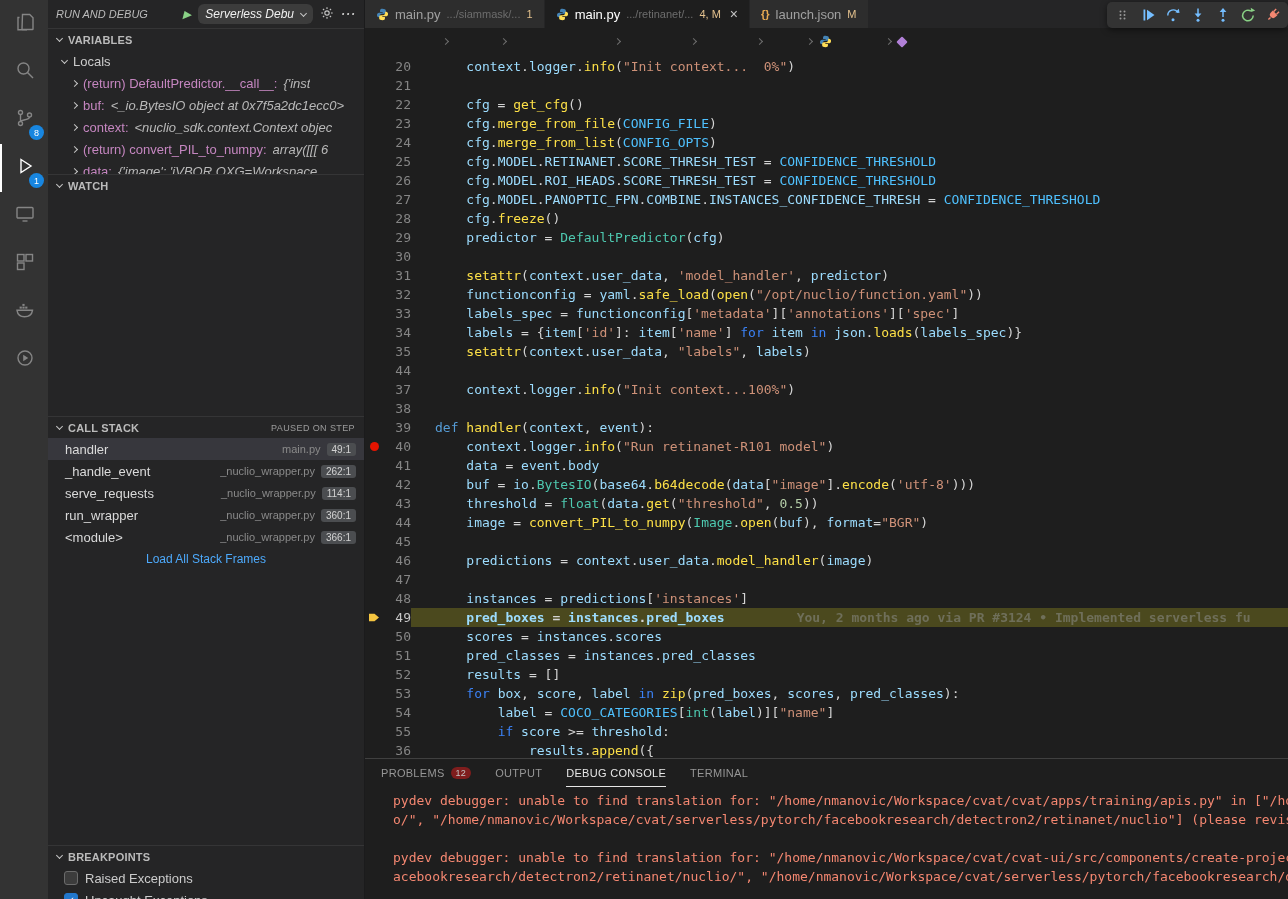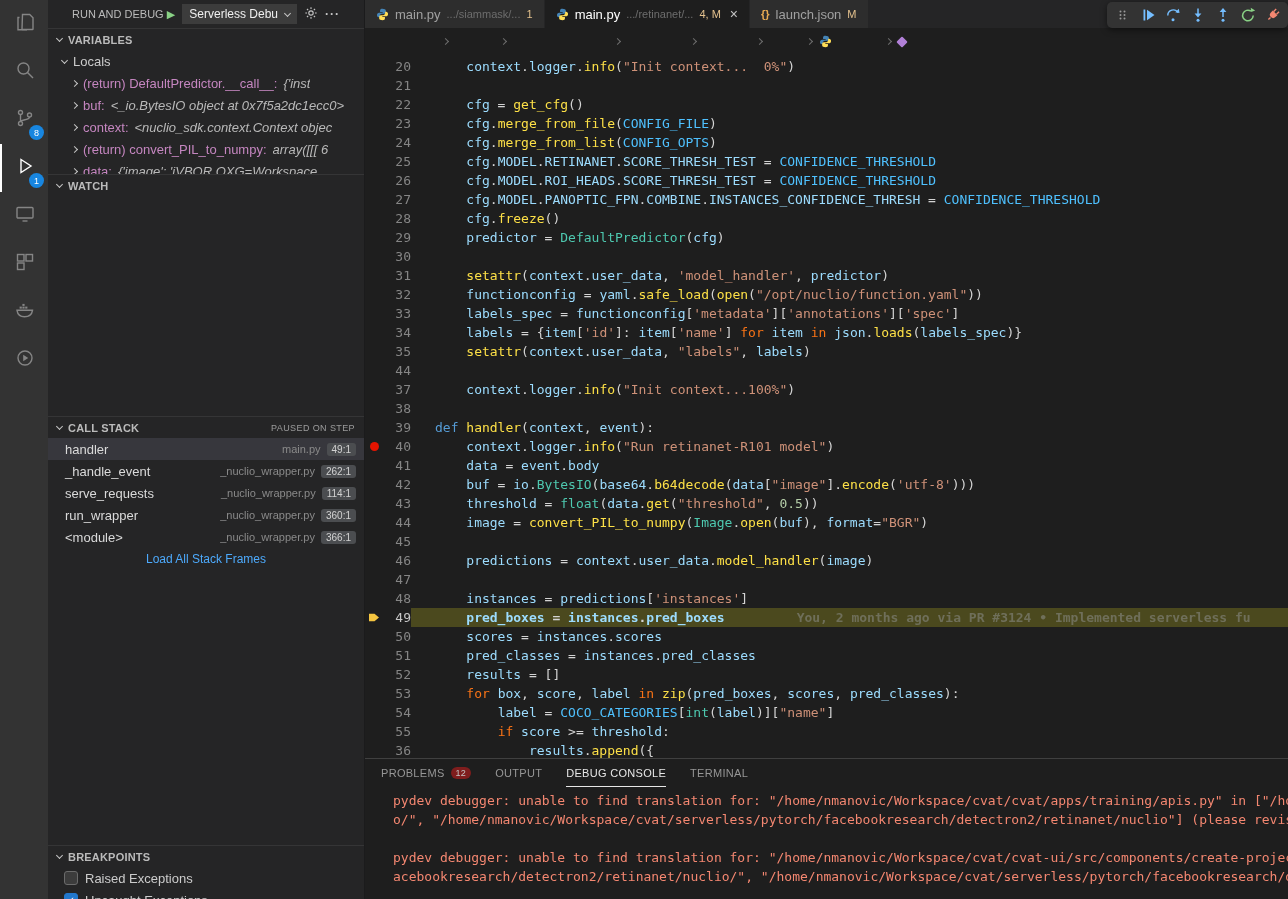--- a/index.html
+++ b/index.html
@@ -13,26 +13,26 @@
     border-left:2px solid transparent;cursor:pointer;}
   .ab-item svg{fill:none;stroke:#858585;stroke-width:1.4;}
   .ab-item.active{border-left-color:#ffffff;}
   .ab-item.active svg{stroke:#ffffff;}
   .ab-badge{position:absolute;right:4px;bottom:4px;min-width:15px;height:15px;border-radius:50%;
     background:#1886e0;color:#fff;font-size:9px;display:flex;align-items:center;justify-content:center;padding:0 3px;}
 
   
   .sidebar{width:317px;flex:none;background:#252526;display:flex;flex-direction:column;font-size:13px;
     overflow:hidden;border-right:1px solid rgba(0,0,0,.25);}
-  .sb-header{height:28px;flex:none;display:flex;align-items:center;padding:0 24px;}
+  .sb-header{height:28px;flex:none;display:flex;align-items:center;padding:0 8px;font-style:italic;}
   .sb-title{font-size:11px;color:#bbbbbb;white-space:nowrap;}
   .sb-controls{margin-left:auto;display:flex;align-items:center;gap:7px;}
   .play-btn{color:#89d185;font-size:11px;cursor:pointer;}
   .launch-select{background:#3c3c3c;color:#f0f0f0;font-size:12px;height:20px;display:flex;align-items:center;
-    gap:7px;padding:0 7px;border-radius:0;max-width:130px;cursor:pointer;}
+    gap:7px;padding:0 7px;border-radius:6px;max-width:130px;cursor:pointer;}
   .launch-select span{white-space:nowrap;overflow:hidden;}
   .more-btn{color:#c5c5c5;font-weight:bold;letter-spacing:1px;cursor:pointer;font-size:12px;}
   .chev{width:5px;height:5px;border-right:1px solid #c5c5c5;border-bottom:1px solid #c5c5c5;
     display:inline-block;flex:none;}
   .chev.down{transform:rotate(45deg);margin-top:-2px;}
   .chev.right{transform:rotate(-45deg);}
   .sec-header{height:22px;flex:none;display:flex;align-items:center;gap:6px;padding:0 9px;
     font-size:11px;font-weight:bold;color:#bbbbbb;border-top:1px solid rgba(128,128,128,.18);letter-spacing:.2px;}
   .sec-header .right-label{margin-left:auto;font-weight:normal;font-size:9px;color:rgba(204,204,204,.7);letter-spacing:.4px;}
   .var-body{height:124px;flex:none;overflow:hidden;}
@@ -83,21 +83,21 @@
   .code-row{display:flex;height:19px;line-height:19px;white-space:pre;}
   .marker{width:18px;flex:none;display:flex;align-items:center;justify-content:center;}
   .lnum{width:28px;flex:none;text-align:right;color:#858585;}
   .ltext{flex:1;padding-left:24px;overflow:hidden;}
   .code-row.current .ltext{background:#4b491e;font-weight:bold;}
   .code-row.current .lnum{color:#c6c6c6;}
   .bp-dot{width:9px;height:9px;border-radius:50%;background:#e51400;display:inline-block;}
   .step-arrow{width:10px;height:10px;background:#f5c540;display:inline-block;
     clip-path:polygon(0 12%,55% 12%,100% 50%,55% 88%,0 88%);}
   .blame{color:#6f6f5a;margin-left:72px;}
-  .tk-d{color:#d4d4d4}.tk-v{color:#9cdcfe}.tk-f{color:#fde047}.tk-k{color:#569cd6}.tk-c{color:#f97316}
+  .tk-d{color:#d4d4d4}.tk-v{color:#9cdcfe}.tk-f{color:#fde047}.tk-k{color:#569cd6}.tk-c{color:#3b82f6}
   .tk-s{color:#ce9178}.tk-C{color:#4fc1ff}.tk-t{color:#4ec9b0}.tk-n{color:#b5cea8}
 
   
   .panel{height:141px;flex:none;background:#1e1e1e;border-top:1px solid rgba(128,128,128,.35);
     display:flex;flex-direction:column;}
   .panel-tabs{height:28px;flex:none;display:flex;align-items:center;gap:24px;padding:0 16px;font-size:11px;color:#969696;}
   .panel-tab{height:100%;display:flex;align-items:center;gap:6px;cursor:pointer;letter-spacing:.3px;border-bottom:1px solid transparent;}
   .panel-tab.active{color:#e7e7e7;border-bottom-color:#e7e7e7;}
   .ptab-badge{background:#7f1d1d;color:#c4c4c4;border-radius:8px;padding:1px 5px;font-size:9px;}
   .panel-content{flex:1;overflow:hidden;padding:4px 0 0 28px;font-family:"DejaVu Sans Mono",monospace;

